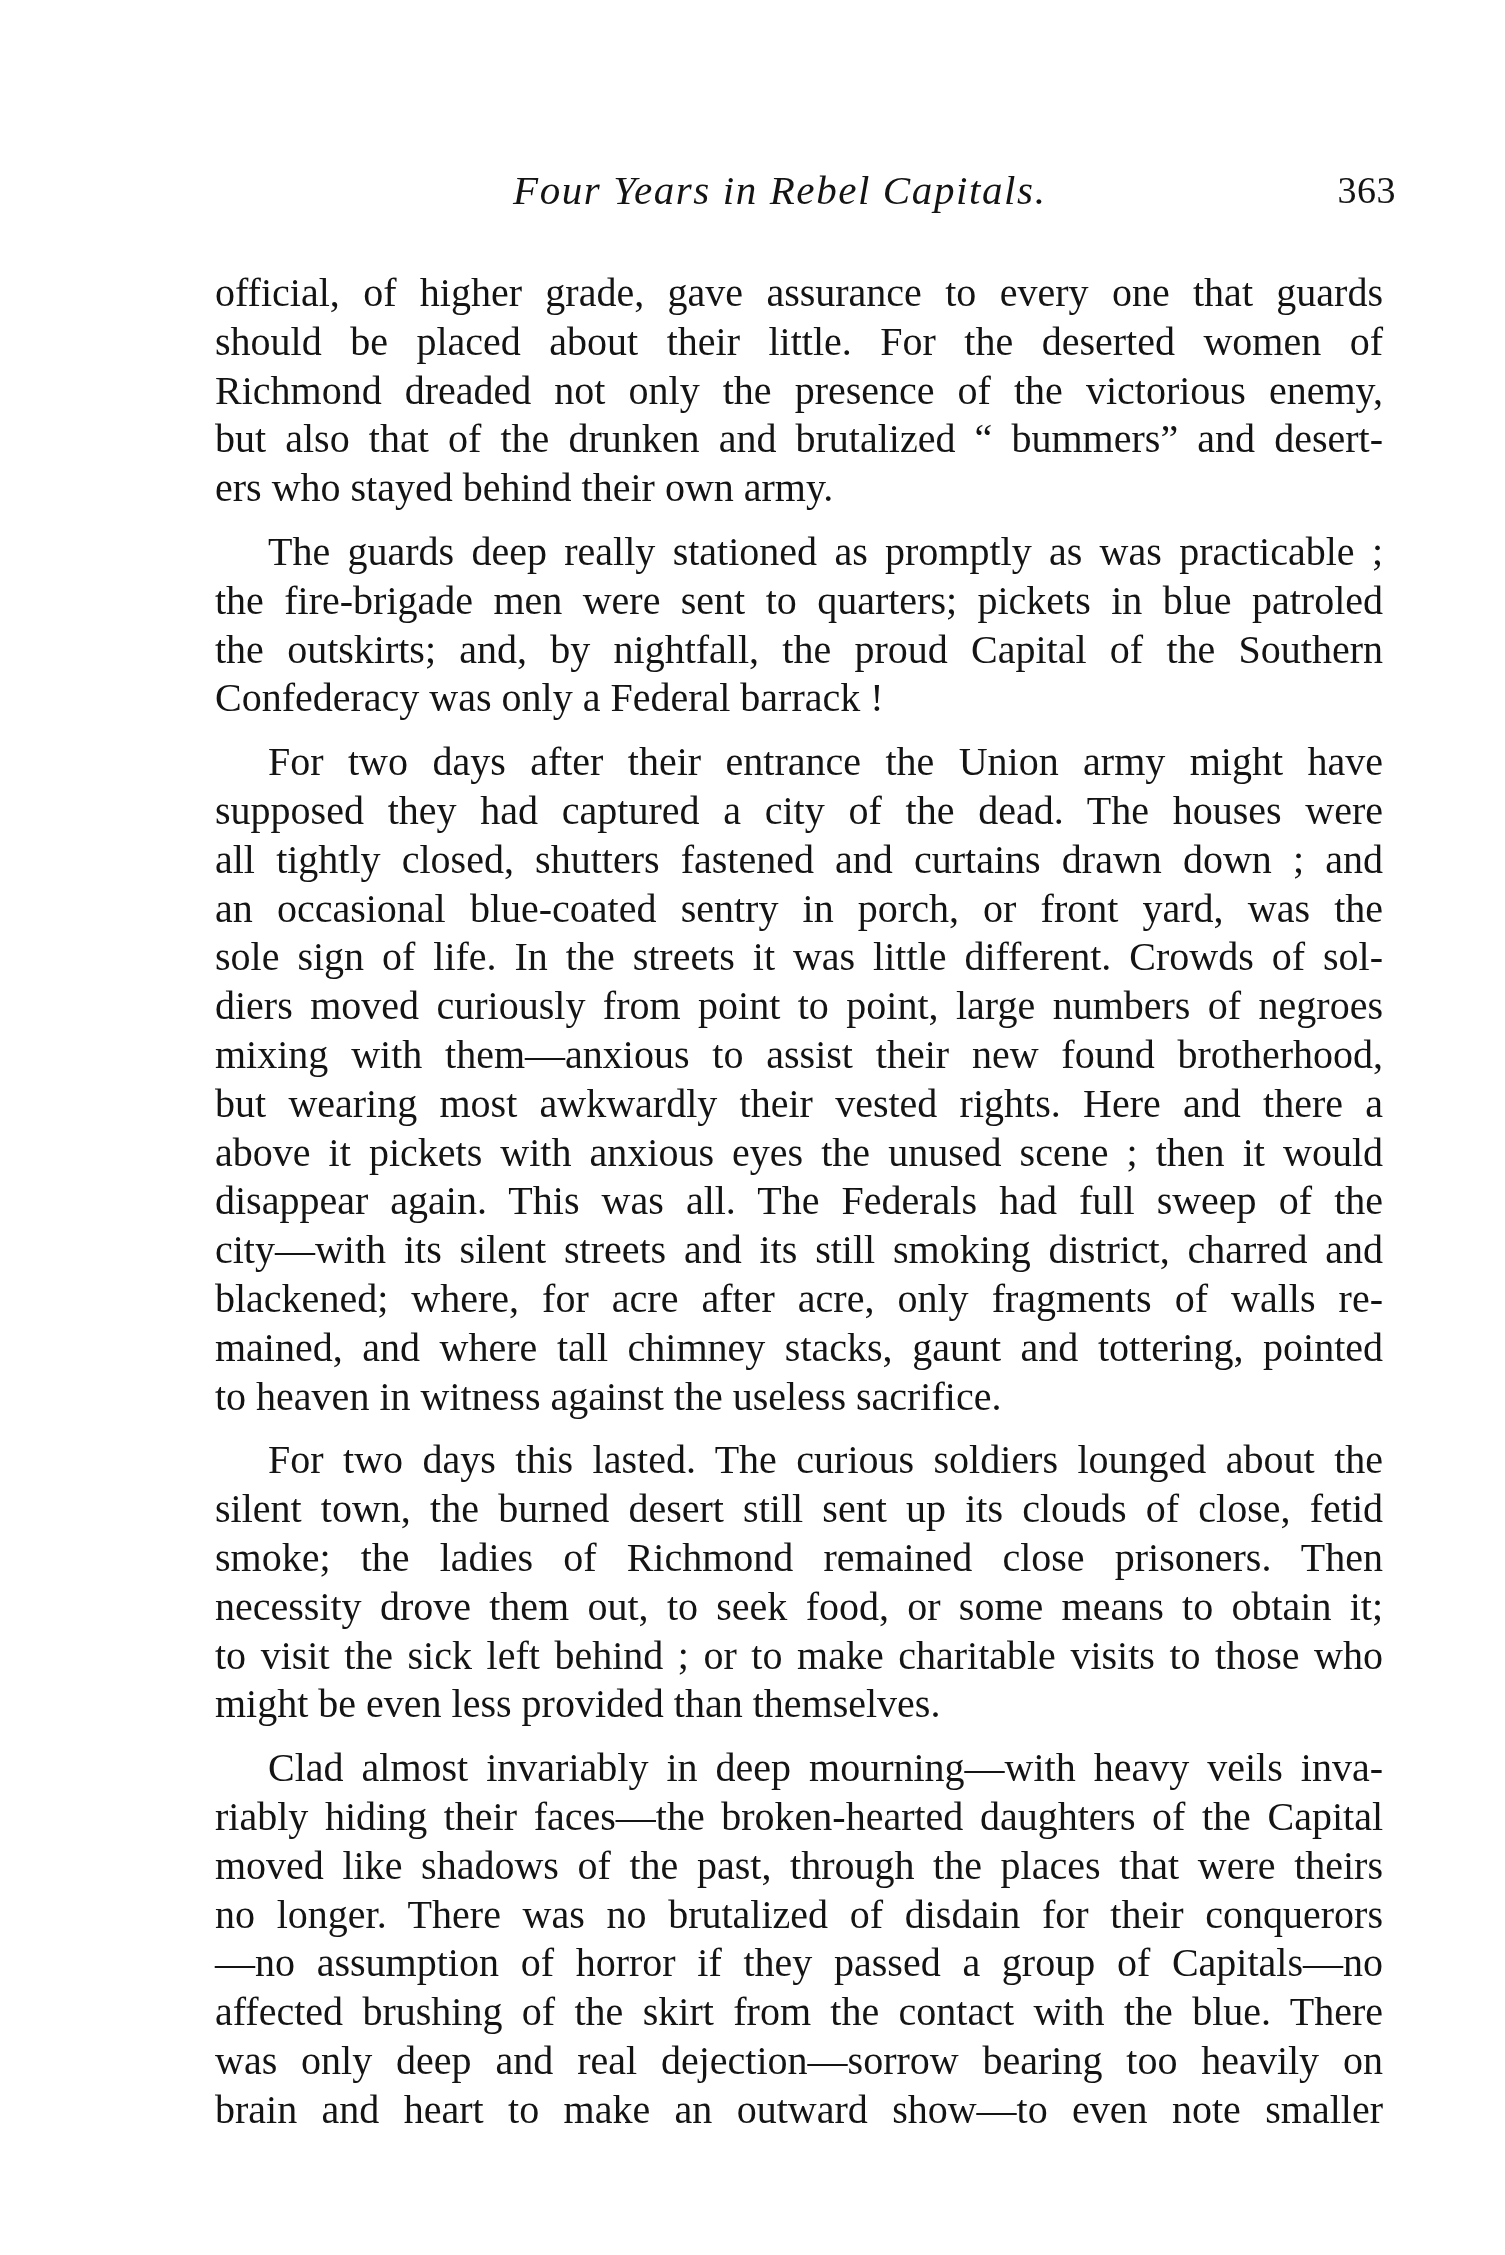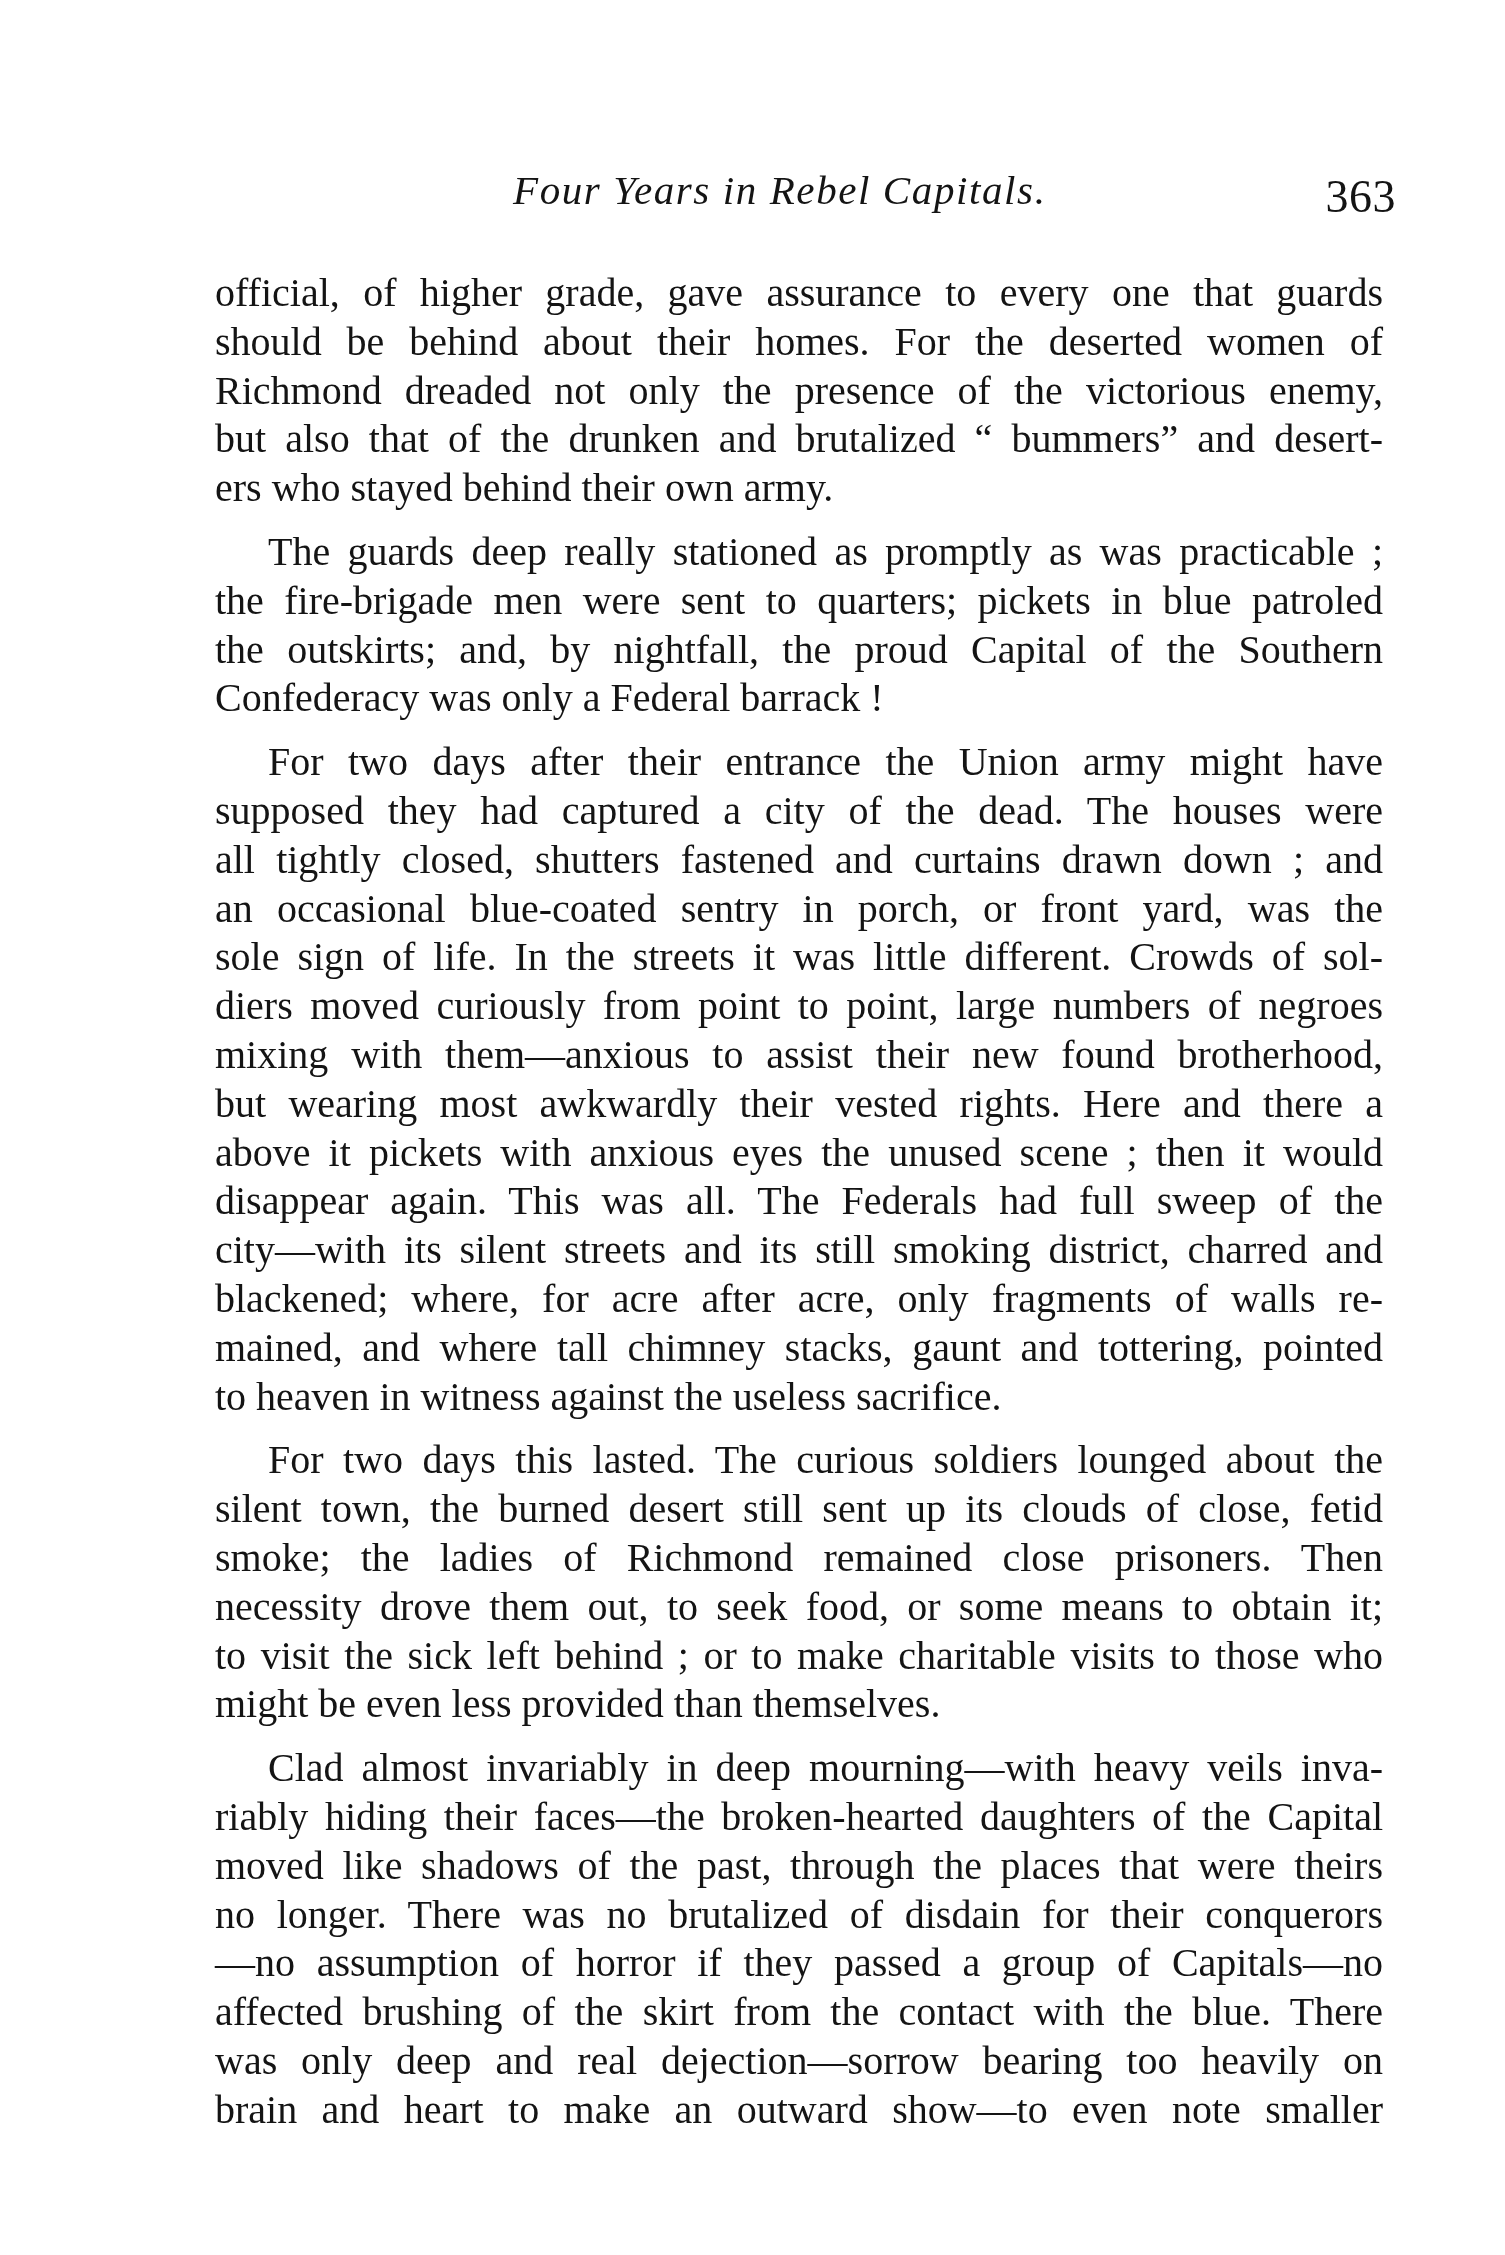--- a/index.html
+++ b/index.html
@@ -35,22 +35,22 @@
     top: 0;
     font-style: italic;
     font-size: 41px;
     letter-spacing: 1.6px;
     line-height: 48px;
     white-space: nowrap;
   }
   .page-number {
     position: absolute;
     right: 2px;
-    top: 7px;
-    font-size: 46px;
+    top: 0;
+    font-size: 38px;
     line-height: 48px;
     letter-spacing: 0.5px;
   }
   .body-text {
     position: absolute;
     left: 200px;
     top: 254px;
     width: 1198px;
     font-size: 40px;
     line-height: 48.8px;
@@ -75,21 +75,21 @@
 
 <div class="page">
   <div class="running-head">
     <span class="running-title">Four Years in Rebel Capitals.</span>
     <span class="page-number">363</span>
   </div>
 
   <div class="body-text" id="body-text">
       <div class="para">
         <span class="line">official, of higher grade, gave assurance to every one that guards</span>
-        <span class="line">should be behind about their homes. For the deserted women of</span>
+        <span class="line">should be placed about their little. For the deserted women of</span>
         <span class="line">Richmond dreaded not only the presence of the victorious enemy,</span>
         <span class="line">but also that of the drunken and brutalized “ bummers” and desert-</span>
         <span class="line last">ers who stayed behind their own army.</span>
       </div>
       <div class="para">
         <span class="line first">The guards deep really stationed as promptly as was practicable ;</span>
         <span class="line">the fire-brigade men were sent to quarters; pickets in blue patroled</span>
         <span class="line">the outskirts; and, by nightfall, the proud Capital of the Southern</span>
         <span class="line last">Confederacy was only a Federal barrack !</span>
       </div>

